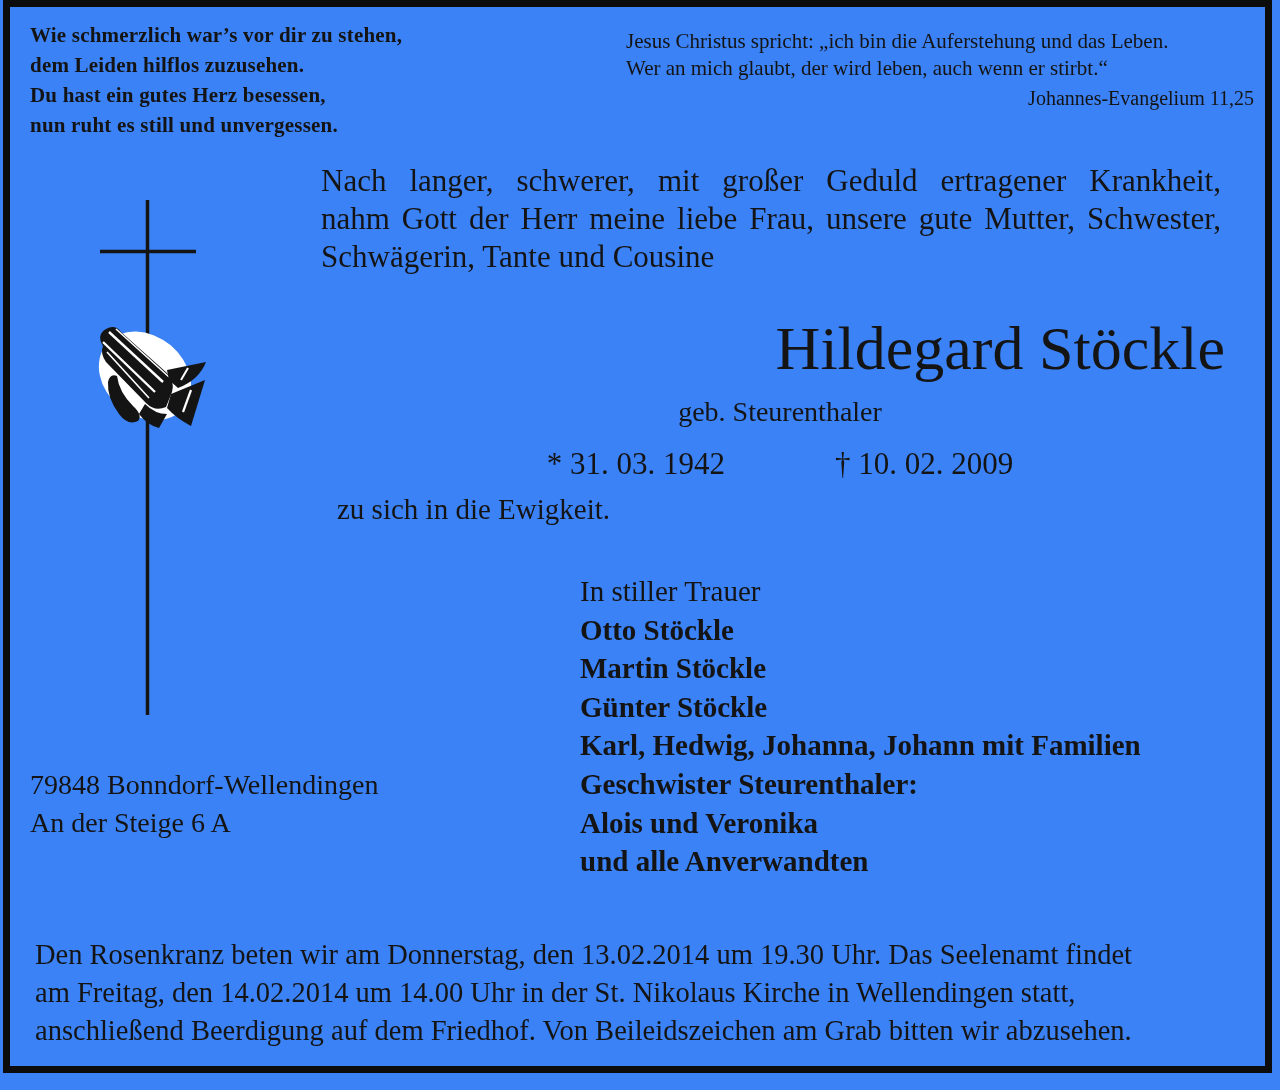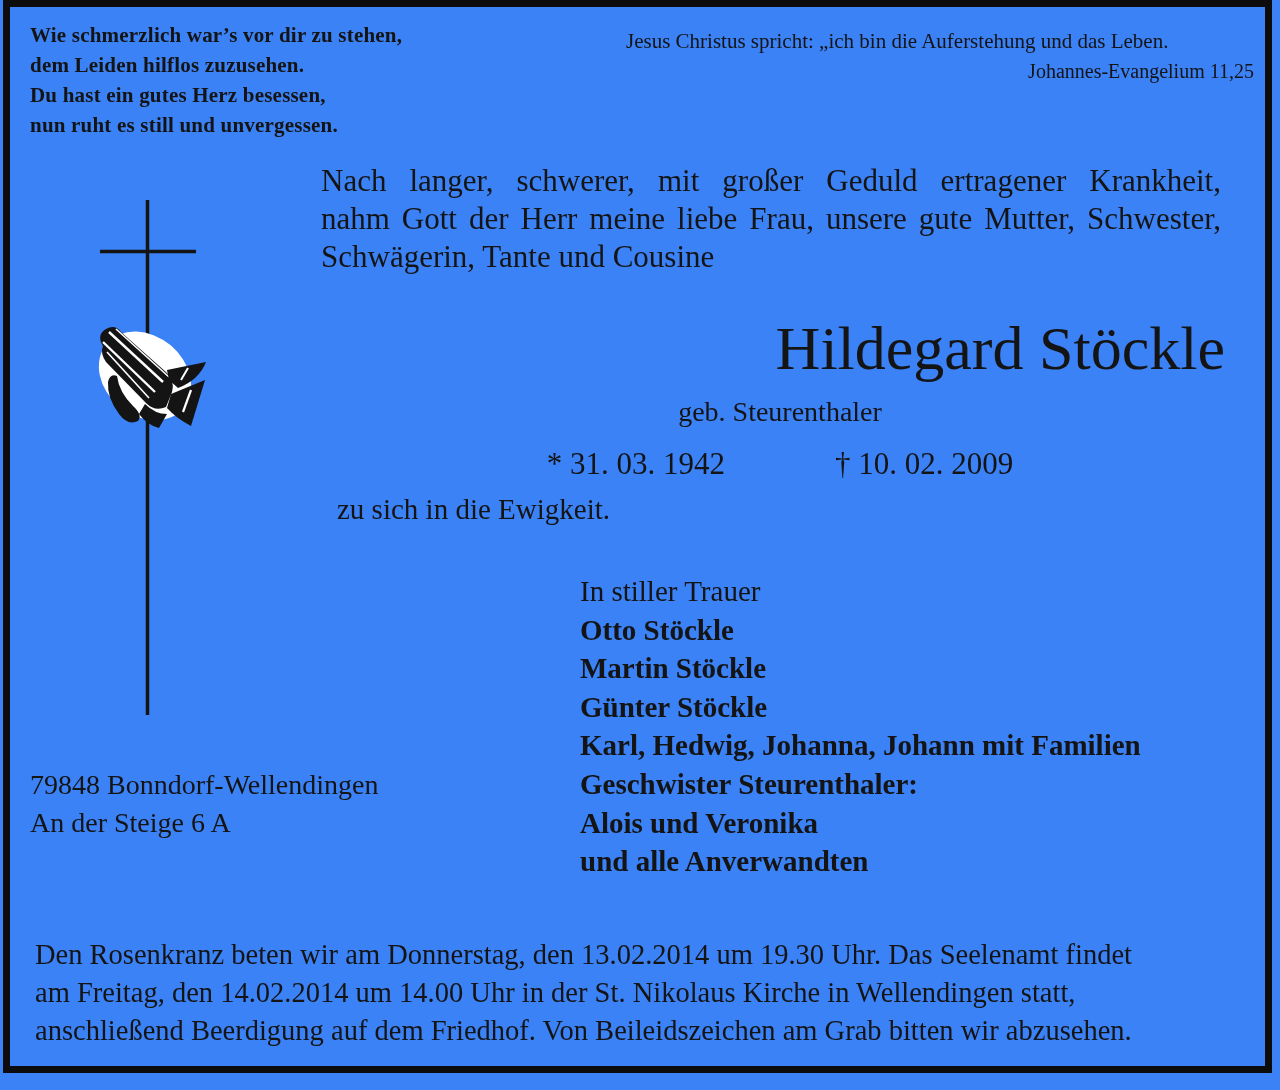--- a/index.html
+++ b/index.html
@@ -44,20 +44,21 @@
 
   <div class="poem">
     <div>Wie schmerzlich war’s vor dir zu stehen,</div>
     <div>dem Leiden hilflos zuzusehen.</div>
     <div>Du hast ein gutes Herz besessen,</div>
     <div>nun ruht es still und unvergessen.</div>
   </div>
 
   <div class="quote">
     <div class="qline">Jesus Christus spricht: „ich bin die Auferstehung und das Leben.</div>
+    <div class="qline">Wer an mich glaubt, der wird leben, auch wenn er stirbt.“</div>
     <div class="attr">Johannes-Evangelium 11,25</div>
   </div>
 
   <svg class="illustration" viewBox="0 0 120 530" xmlns="http://www.w3.org/2000/svg">
     <line x1="57.5" y1="4" x2="57.5" y2="519" stroke="#141414" stroke-width="3.5"></line>
     <line x1="10" y1="55.5" x2="106" y2="55.5" stroke="#141414" stroke-width="3.5"></line>
     <g transform="translate(3,124)">
       <ellipse cx="52" cy="56" rx="50" ry="40" fill="#ffffff" transform="rotate(40 52 56)"></ellipse>
       <path d="M10,26 Q3,15 13,9 Q22,4 28,12 L74,53 Q82,61 79,72 L73,87 Q62,92 53,83 L13,42 Q7,33 10,26 Z" fill="#141414"></path>
       <path d="M16,12 L70,62" stroke="#ffffff" stroke-width="2.4" fill="none"></path>

